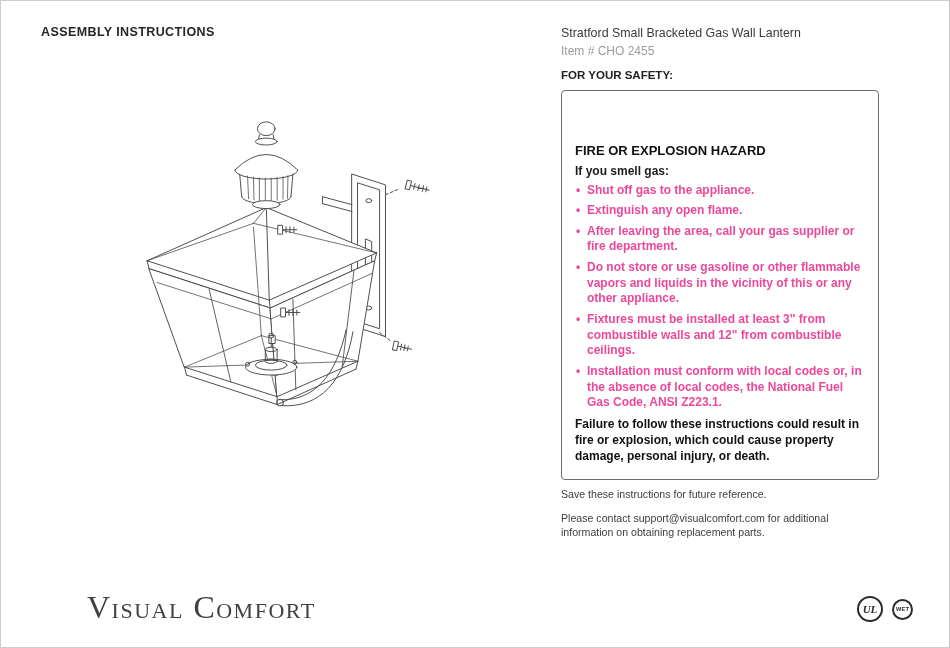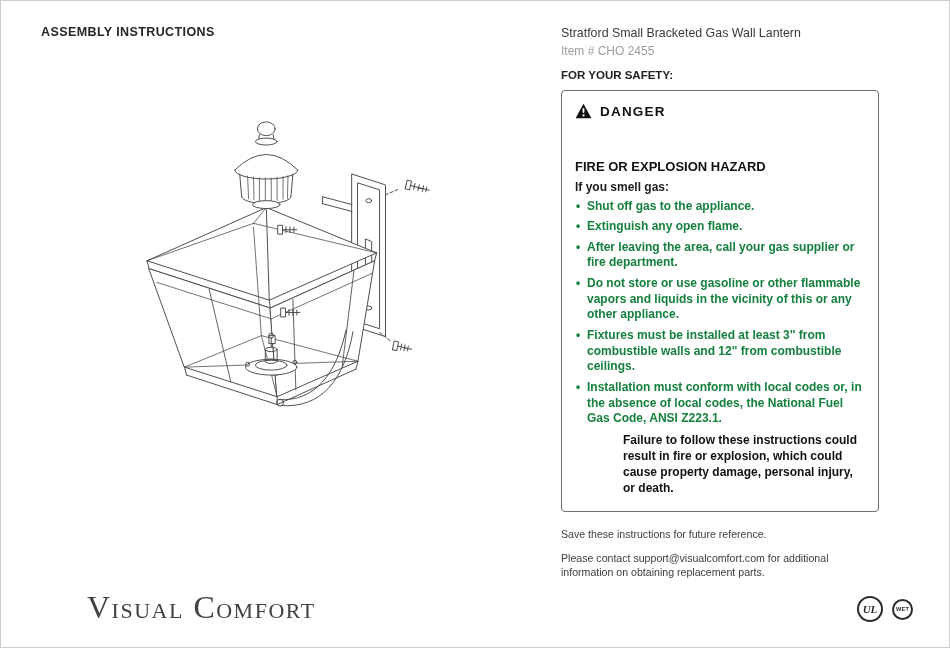--- a/index.html
+++ b/index.html
@@ -90,42 +90,41 @@
     margin-bottom: 5px;
   }
   .danger-bullets { list-style: none; }
   .danger-bullets li {
     position: relative;
     padding-left: 12px;
     font-size: 12px;
     font-weight: 700;
     line-height: 1.32;
     margin-bottom: 4.5px;
-    color: #15803d;
+    color: #ec4899;
   }
   .danger-bullets li::before {
     content: "\2022";
     position: absolute;
     left: 1px;
     top: 0;
   }
   .danger-conclusion {
     font-size: 12px;
     font-weight: 700;
     line-height: 1.32;
     margin-top: 6px;
     color: #111;
-    margin-left: 48px;
   }
   .note {
     font-size: 10.6px;
     color: #3d3d3d;
     line-height: 1.35;
   }
-  .note.save { margin-top: 15px; }
+  .note.save { margin-top: 7px; }
   .note.contact { margin-top: 10px; width: 312px; }
 
   
   .brand-logo {
     position: absolute;
     left: 38px;
     top: 588px;
     font-family: "Liberation Serif", serif;
     font-variant: small-caps;
     font-size: 32px;
@@ -263,28 +262,20 @@
       <ellipse cx="135" cy="93" rx="14" ry="4" fill="#fff"></ellipse>
     </g>
   </svg>
 
   <div class="right-col">
     <div class="product-name">Stratford Small Bracketed Gas Wall Lantern</div>
     <div class="item-number">Item # CHO 2455</div>
     <div class="safety-heading">FOR YOUR SAFETY:</div>
 
     <div class="danger-box">
-      <div class="danger-head">
-        <svg width="17" height="16" viewBox="0 0 17 16">
-          <path d="M8.5 0.8 L16.4 15.2 H0.6 Z" fill="#111"></path>
-          <rect x="7.6" y="5" width="1.8" height="5" rx="0.9" fill="#fff"></rect>
-          <circle cx="8.5" cy="12.4" r="1.15" fill="#fff"></circle>
-        </svg>
-        <span class="danger-label">DANGER</span>
-      </div>
       <div class="hazard-title">FIRE OR EXPLOSION HAZARD</div>
       <div class="hazard-intro">If you smell gas:</div>
       <ul class="danger-bullets">
         <li>Shut off gas to the appliance.</li>
         <li>Extinguish any open flame.</li>
         <li>After leaving the area, call your gas supplier or fire department.</li>
         <li>Do not store or use gasoline or other flammable vapors and liquids in the vicinity of this or any other appliance.</li>
         <li>Fixtures must be installed at least 3" from combustible walls and 12" from combustible ceilings.</li>
         <li>Installation must conform with local codes or, in the absence of local codes, the National Fuel Gas Code, ANSI Z223.1.</li>
       </ul>

